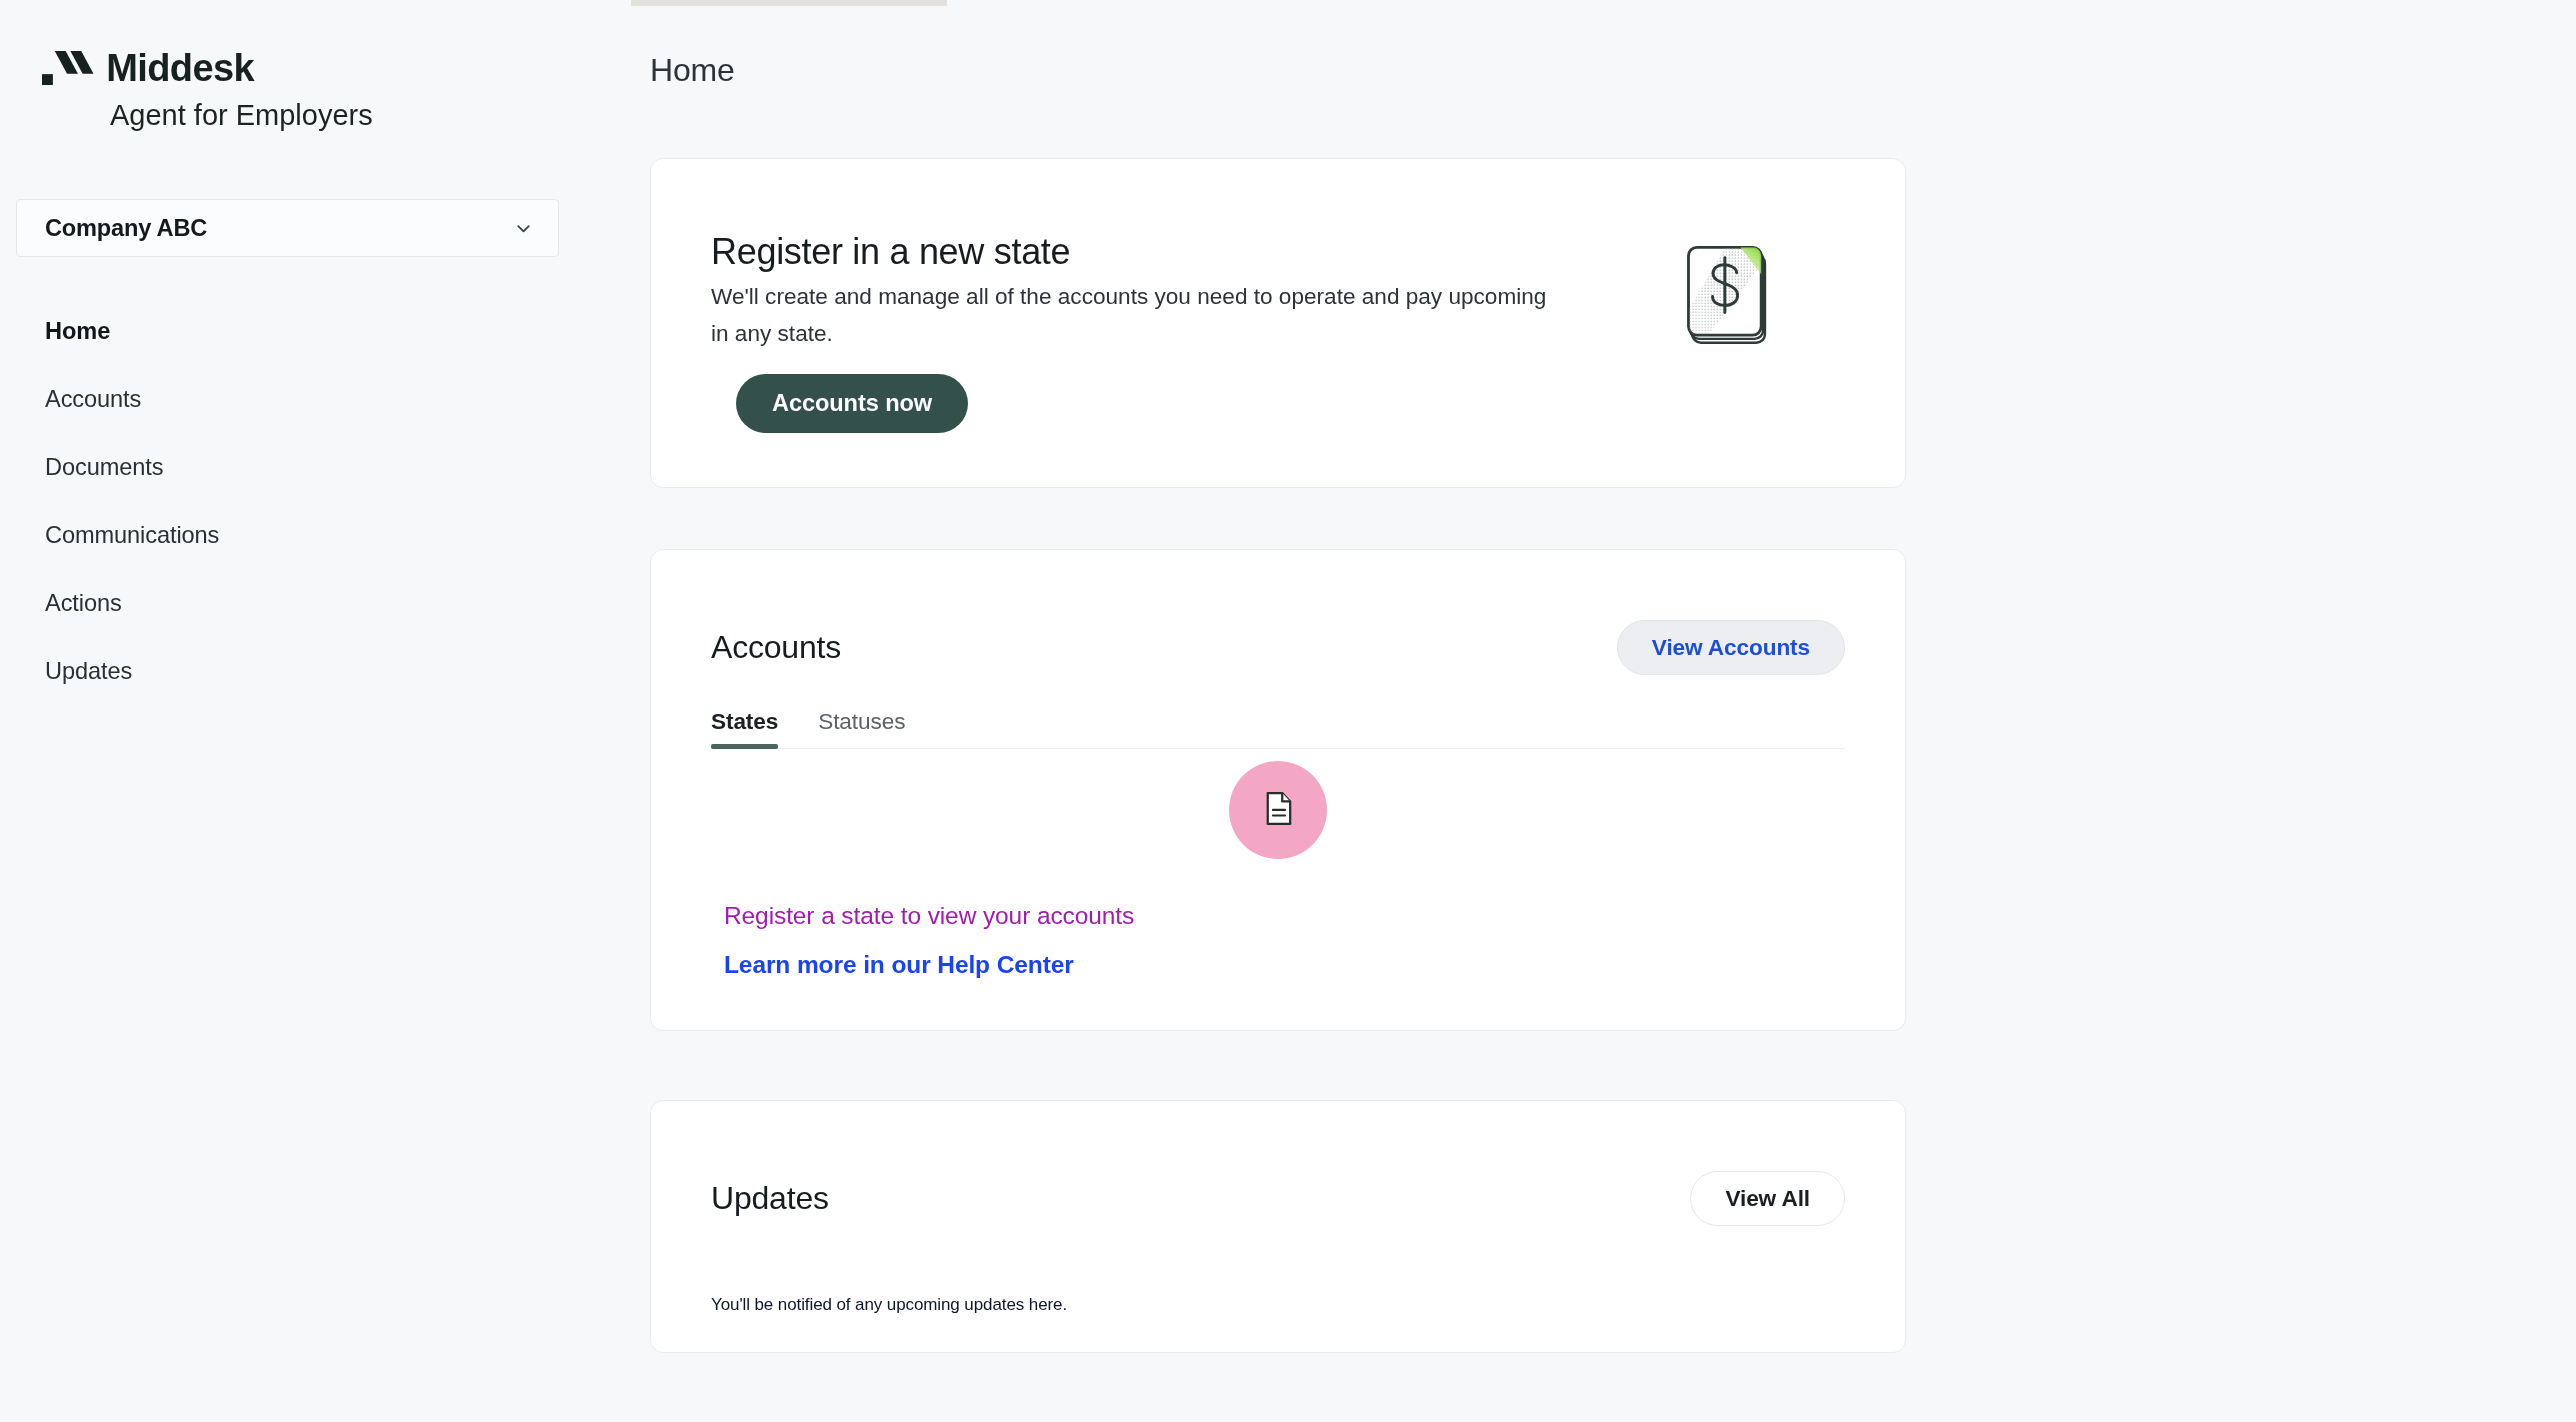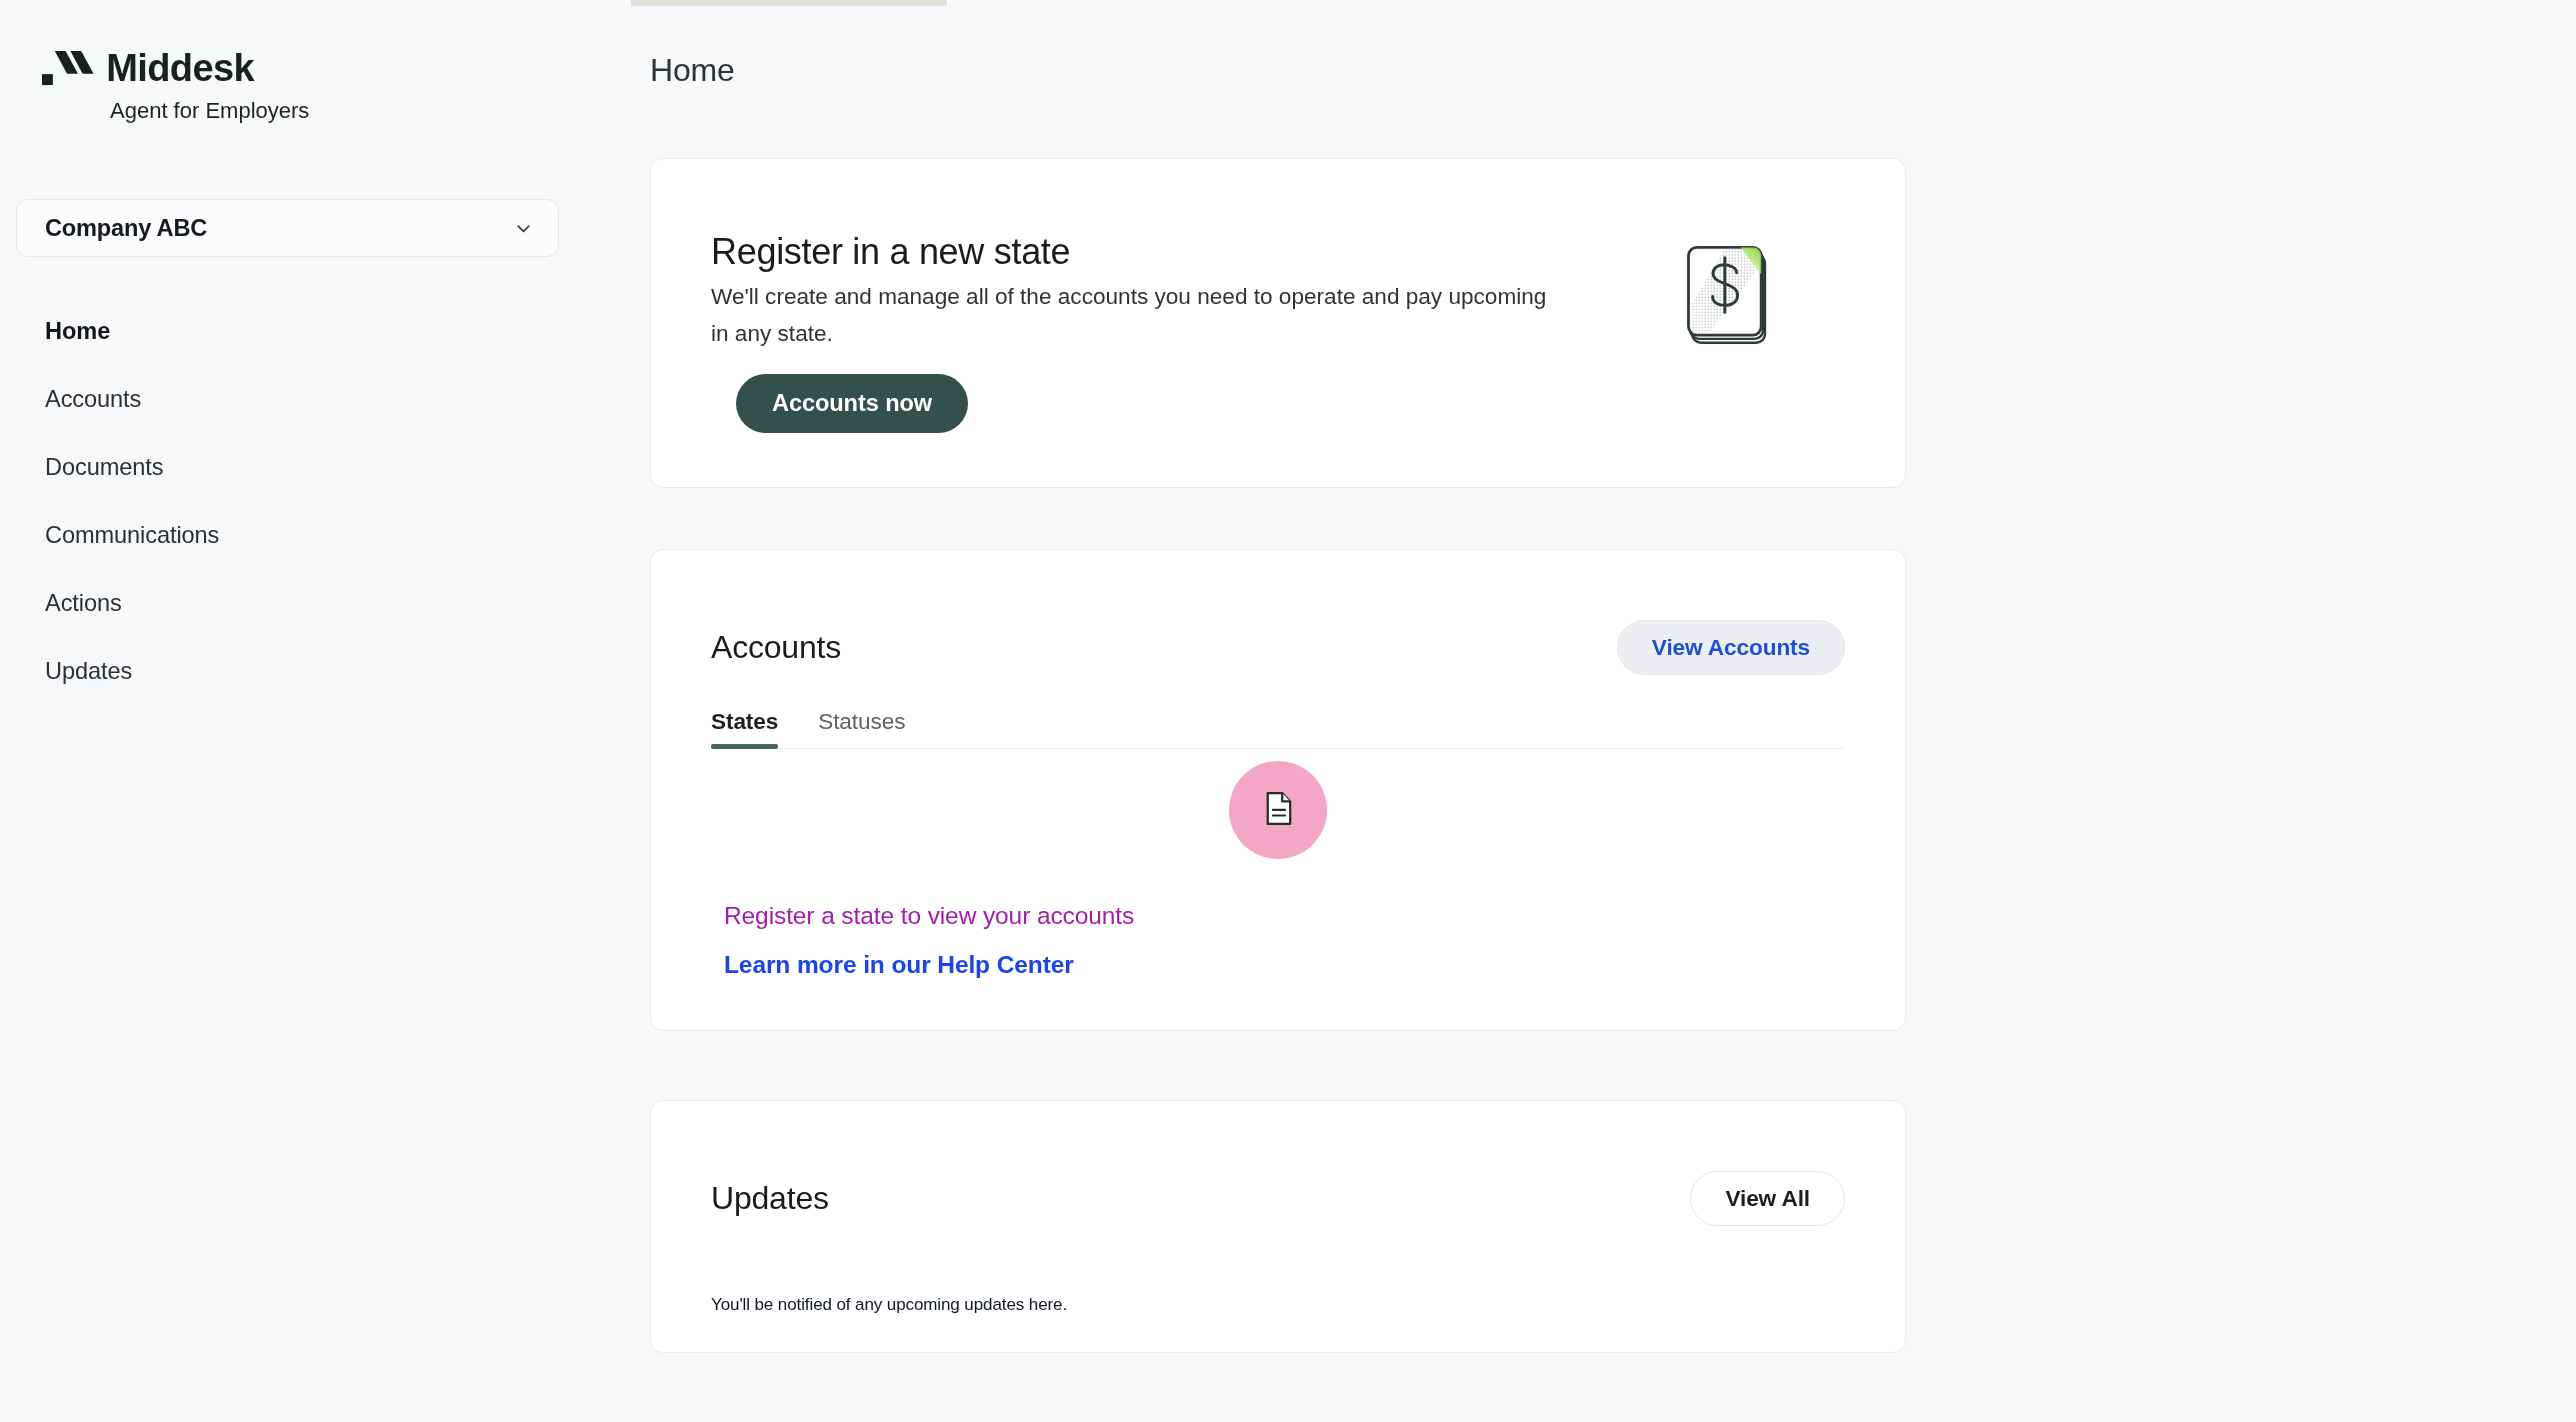--- a/index.html
+++ b/index.html
@@ -26,30 +26,30 @@
   }
   .brand { position:absolute; left:42px; top:49px; width:396px; }
   .brand-row { display:flex; align-items:flex-start; gap:12.2px; }
   .logo-mark { width:52px; height:38px; position:relative; flex:0 0 auto; }
   .brand-name {
     font-size:38px; font-weight:700; color:#17211f; letter-spacing:-0.6px;
     line-height:1; white-space:nowrap;
   }
   .brand-sub {
     margin-top:11.3px; margin-left:68px;
-    font-size:22px; color:#1d2420; font-weight:400; line-height:1.2;
+    font-size:29px; color:#1d2420; font-weight:400; line-height:1.2;
     white-space:nowrap;
   }
 
   .company-select {
     position:absolute; left:16px; top:199px;
     width:543px; height:58px;
     background:#fbfcfd;
     border:0.9px solid #e4e6ec;
-    border-radius:12px;
+    border-radius:4px;
     display:flex; align-items:center; justify-content:space-between;
     padding:0 24.5px 0 28px;
     cursor:pointer;
   }
   .company-name {
     font-size:23.6px; font-weight:700; color:#16191d; letter-spacing:-0.2px;
     white-space:nowrap;
   }
   .chev { width:21px; height:21px; flex:0 0 auto; }
 

